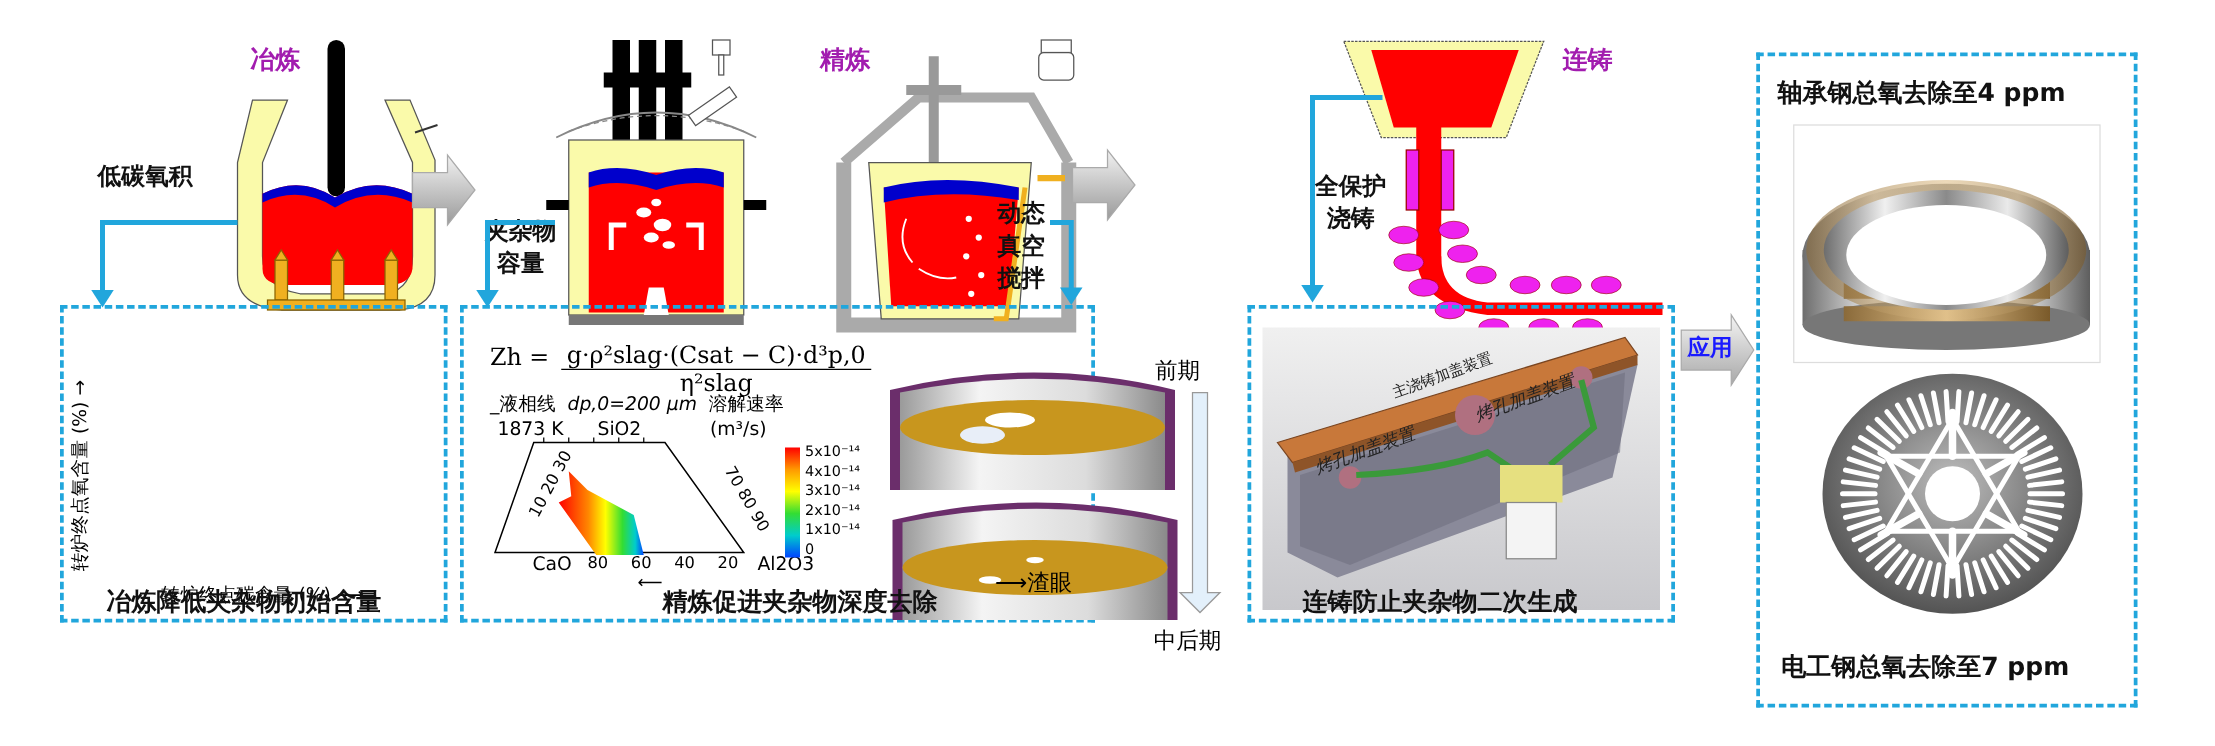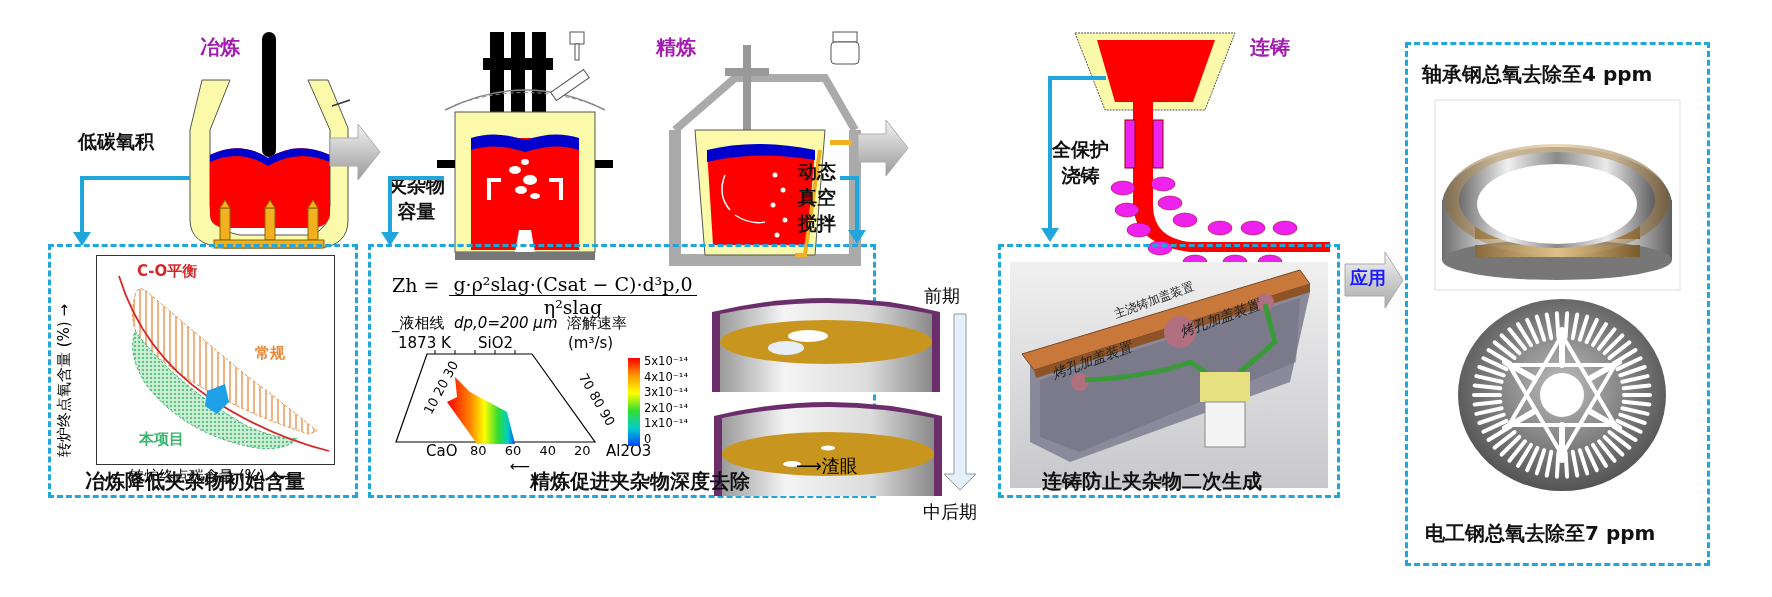--- a/index.html
+++ b/index.html
@@ -52,41 +52,20 @@
   <defs>
       <linearGradient id="ga" x1="0" y1="0" x2="0" y2="1">
         <stop offset="0" stop-color="#f2f2f2"></stop>
         <stop offset="1" stop-color="#9a9a9a"></stop>
       </linearGradient>
     </defs>
   <polygon points="0,16 28,16 28,2 50,30 28,58 28,44 0,44" fill="url(#ga)" stroke="#aaa"></polygon>
 </svg>
 
 <div class="panel" style="left:48px;top:244px;width:310px;height:254px;">
-  <div class="abs" style="left:45px;top:8px;width:237px;height:208px;border:1.5px solid #333;background:#fff;">
-    <svg width="237" height="208" viewBox="0 0 237 208" style="left:0;top:0;">
-      <defs>
-        <pattern id="vstripe" width="6" height="6" patternUnits="userSpaceOnUse">
-            <rect width="6" height="6" fill="#fff"></rect>
-            <line x1="1" y1="0" x2="1" y2="6" stroke="#e8893a" stroke-width="1.3"></line>
-          </pattern>
-        <pattern id="dots" width="4" height="4" patternUnits="userSpaceOnUse">
-            <rect width="4" height="4" fill="#c9ecd3"></rect>
-            <circle cx="2" cy="2" r="1" fill="#37b56a"></circle>
-          </pattern>
-      </defs>
-      <path d="M38 40 Q40 30 48 34 Q90 70 150 120 Q190 150 220 175 L212 178 Q170 165 130 145 Q80 120 48 90 Q30 70 38 40 Z" fill="url(#vstripe)" stroke="#e8893a" stroke-dasharray="3,2"></path>
-      <path d="M38 75 Q80 130 150 170 Q185 185 200 182 Q190 195 160 192 Q90 180 50 130 Q30 100 38 75 Z" fill="url(#dots)" stroke="#37b56a" stroke-dasharray="3,2"></path>
-      <path d="M22 20 Q45 95 110 140 Q170 180 232 195" fill="none" stroke="#d62828" stroke-width="1.8"></path>
-      <polygon points="110,135 128,128 132,146 120,158 108,150" fill="#1ea0e6"></polygon>
-    </svg>
-    <div class="abs" style="left:40px;top:6px;color:#d62828;font-weight:bold;font-size:15px;">C-O平衡</div>
-    <div class="abs" style="left:158px;top:88px;color:#e8893a;font-weight:bold;font-size:15px;">常规</div>
-    <div class="abs" style="left:42px;top:174px;color:#37b56a;font-weight:bold;font-size:15px;">本项目</div>
-  </div>
   <div class="abs small" style="left:4px;top:210px;transform:rotate(-90deg);transform-origin:left top;white-space:nowrap;"><span>转炉终点氧含量 (%)</span> →</div>
   <div class="abs small" style="left:78px;top:220px;white-space:nowrap;"><span>转炉终点碳含量 (%)</span> ⟶</div>
 
 </div>
 <div class="panel-caption" style="left:85px;top:468px;">冶炼降低夹杂物初始含量</div>
 
 <svg style="left:435px;top:30px;" width="185" height="230" viewBox="0 0 185 230">
 
   <g fill="#000">
       <rect x="55" y="2" width="14" height="125"></rect>

